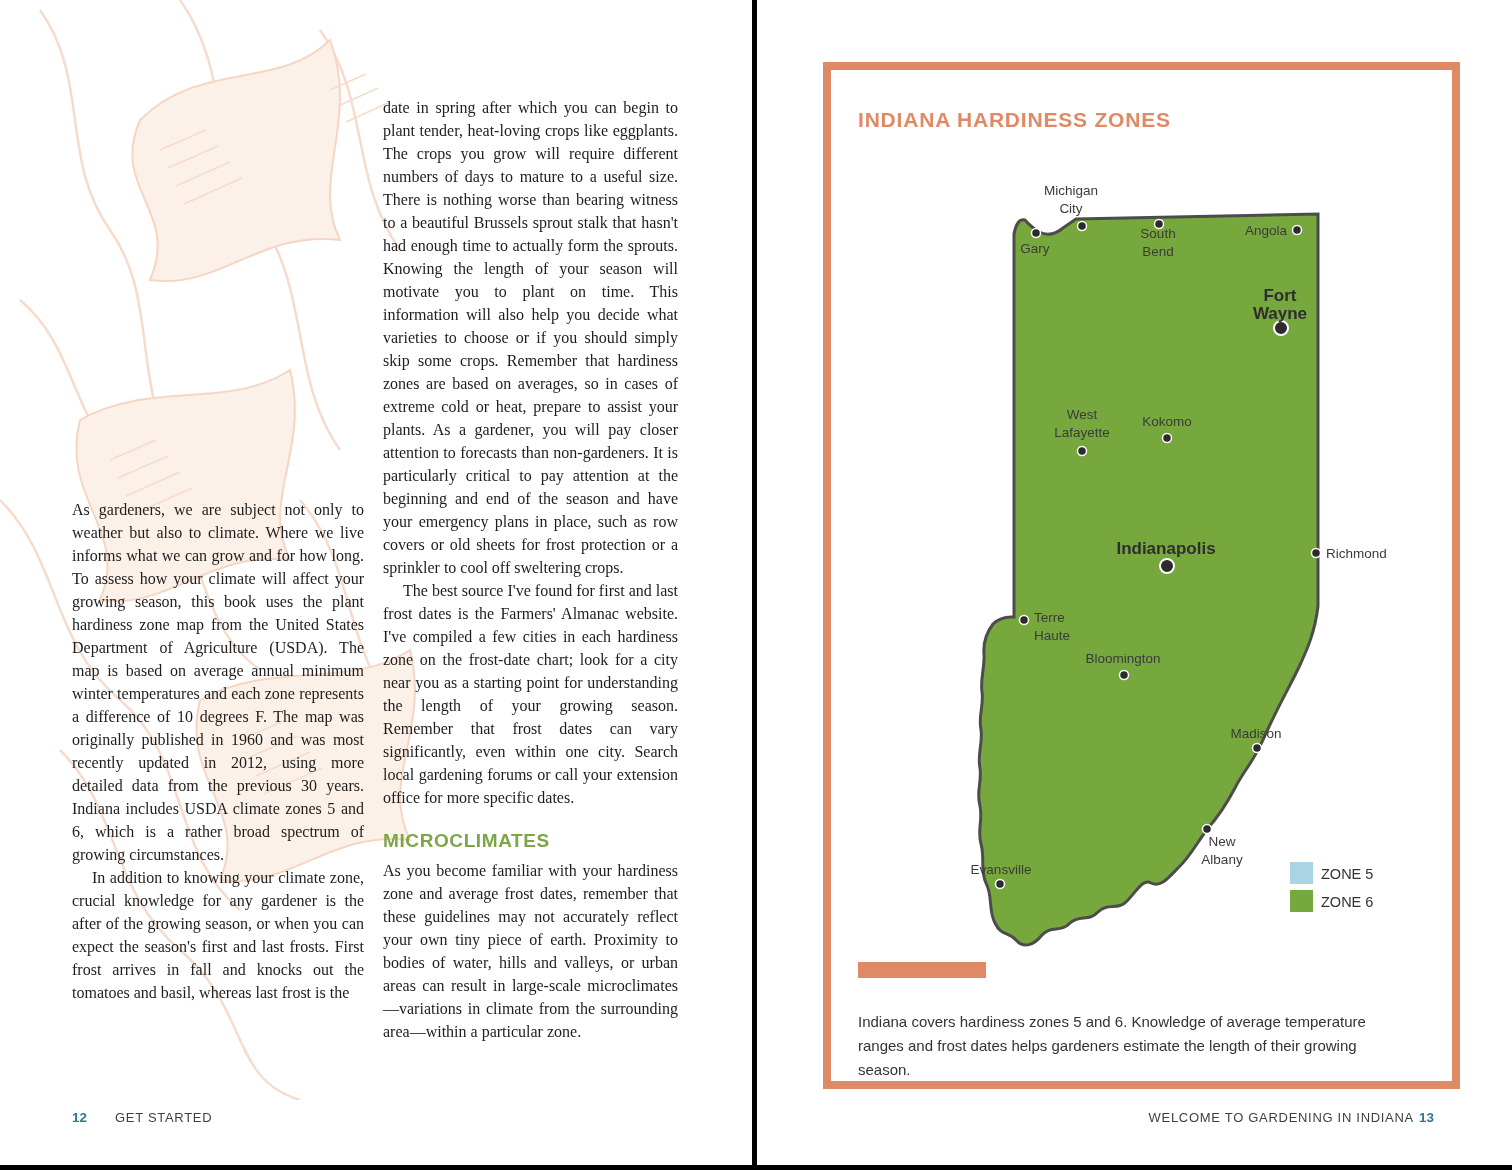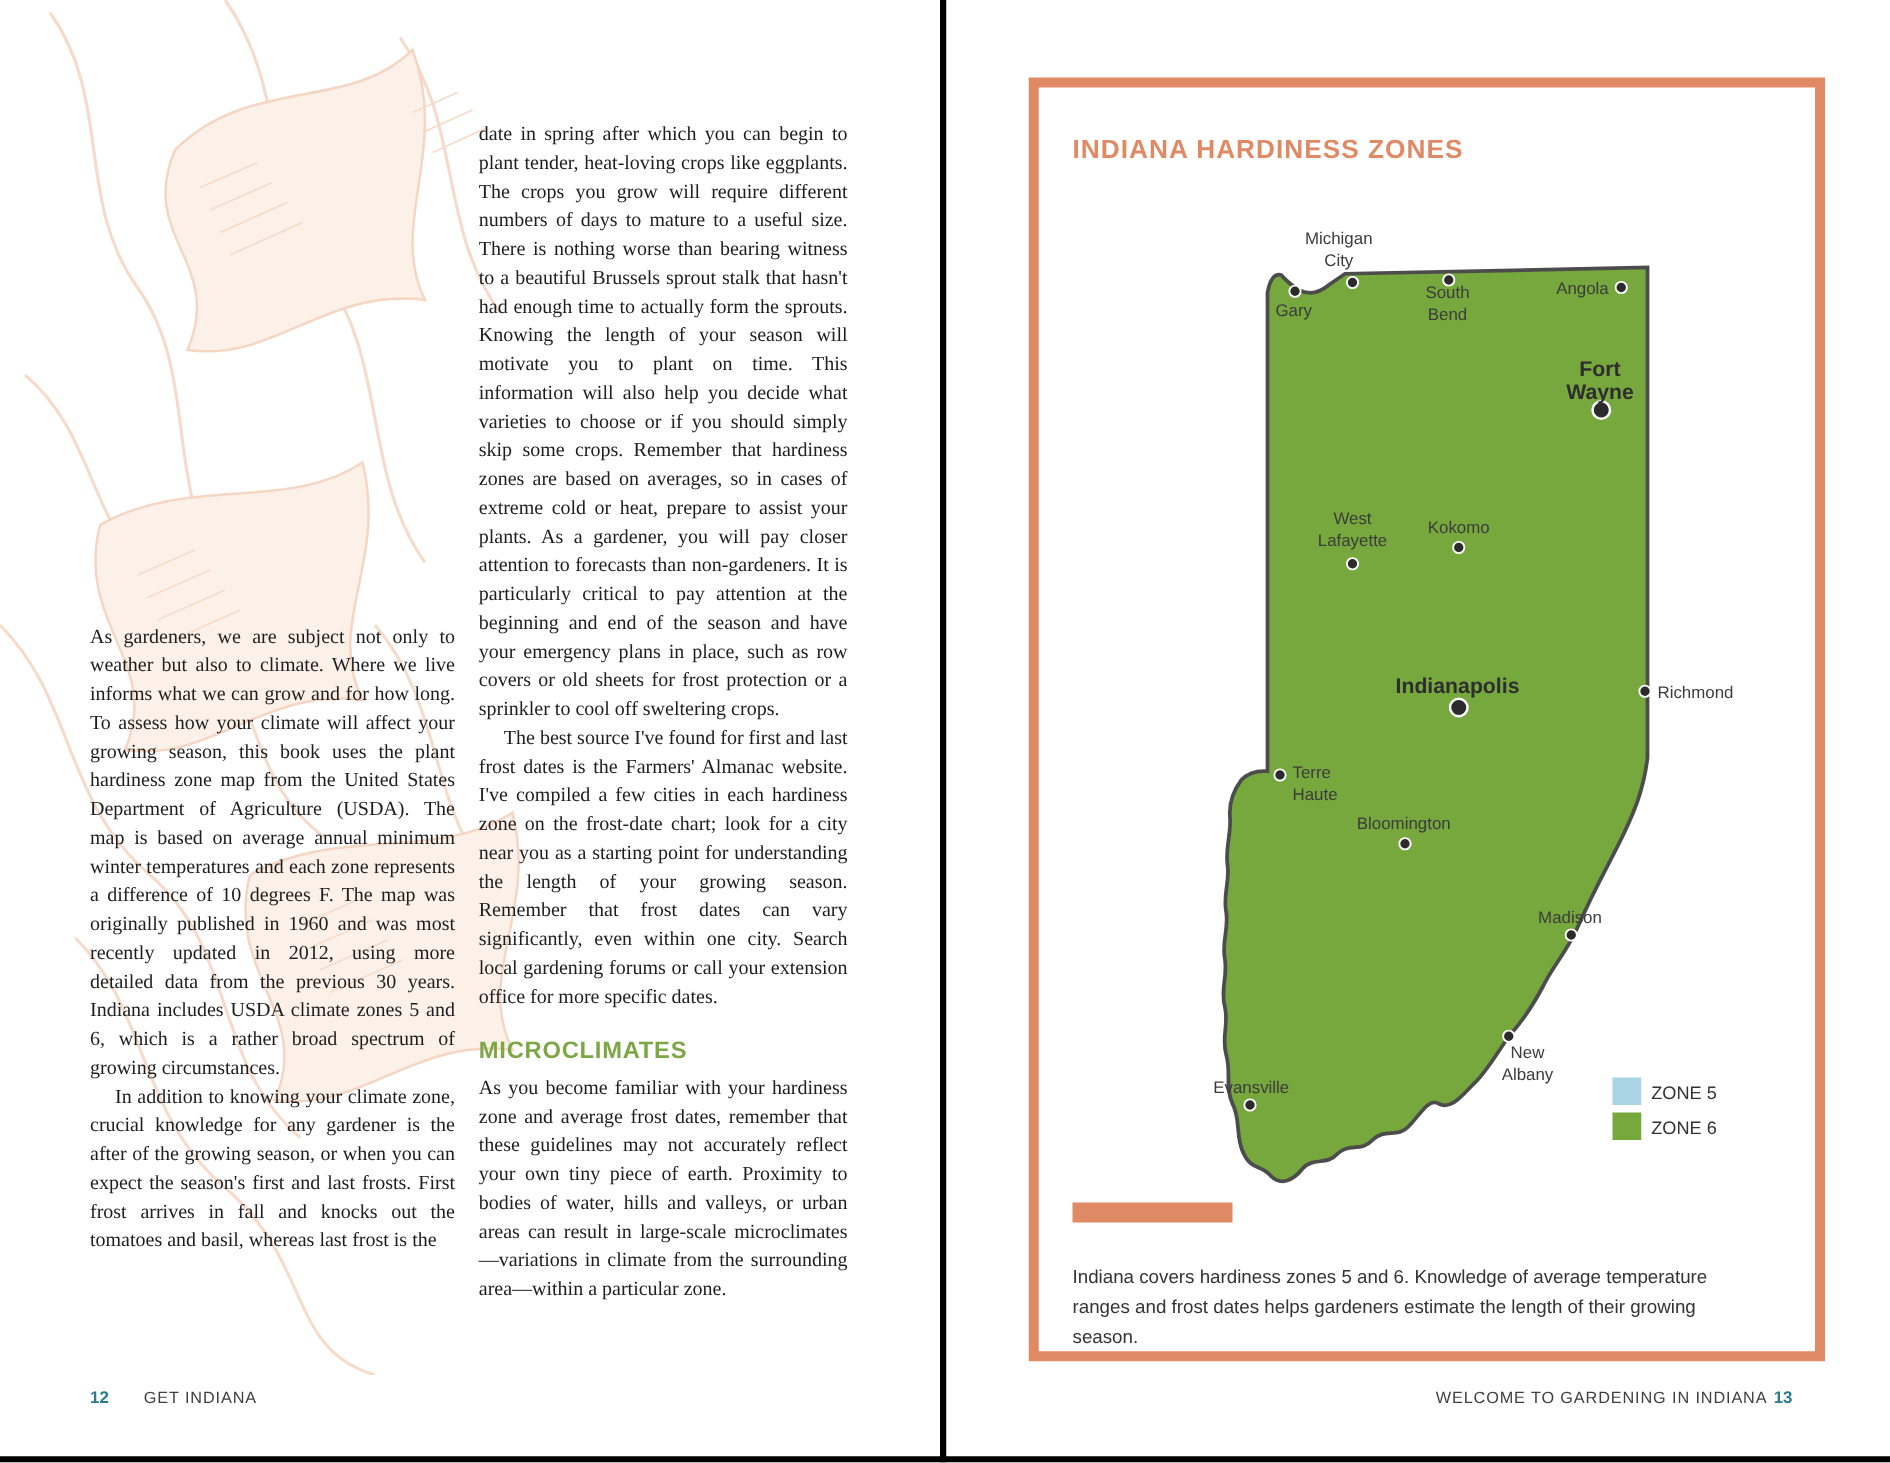--- a/index.html
+++ b/index.html
@@ -82,21 +82,21 @@
   </div>
 
   <div class="col col2">
     <p>date in spring after which you can begin to plant tender, heat-loving crops like eggplants. The crops you grow will require different numbers of days to mature to a useful size. There is nothing worse than bearing witness to a beautiful Brussels sprout stalk that hasn't had enough time to actually form the sprouts. Knowing the length of your season will motivate you to plant on time. This information will also help you decide what varieties to choose or if you should simply skip some crops. Remember that hardiness zones are based on averages, so in cases of extreme cold or heat, prepare to assist your plants. As a gardener, you will pay closer attention to forecasts than non-gardeners. It is particularly critical to pay attention at the beginning and end of the season and have your emergency plans in place, such as row covers or old sheets for frost protection or a sprinkler to cool off sweltering crops.</p>
     <p class="indent">The best source I've found for first and last frost dates is the Farmers' Almanac website. I've compiled a few cities in each hardiness zone on the frost-date chart; look for a city near you as a starting point for understanding the length of your growing season. Remember that frost dates can vary significantly, even within one city. Search local gardening forums or call your extension office for more specific dates.</p>
     <div class="micro-head">MICROCLIMATES</div>
     <p>As you become familiar with your hardiness zone and average frost dates, remember that these guidelines may not accurately reflect your own tiny piece of earth. Proximity to bodies of water, hills and valleys, or urban areas can result in large-scale microclimates—variations in climate from the surrounding area—within a particular zone.</p>
   </div>
 
   <div class="footer footer-left">
-    <span class="pnum">12</span><span>GET INDIANA</span>
+    <span class="pnum">12</span><span>GET STARTED</span>
   </div>
 </div>
 
 <div class="page-right">
   <div class="zone-box">
 
     <div class="zone-title">INDIANA HARDINESS ZONES</div>
 
     <svg class="map-svg" width="621" height="800" viewBox="0 0 621 800">
       <defs>

